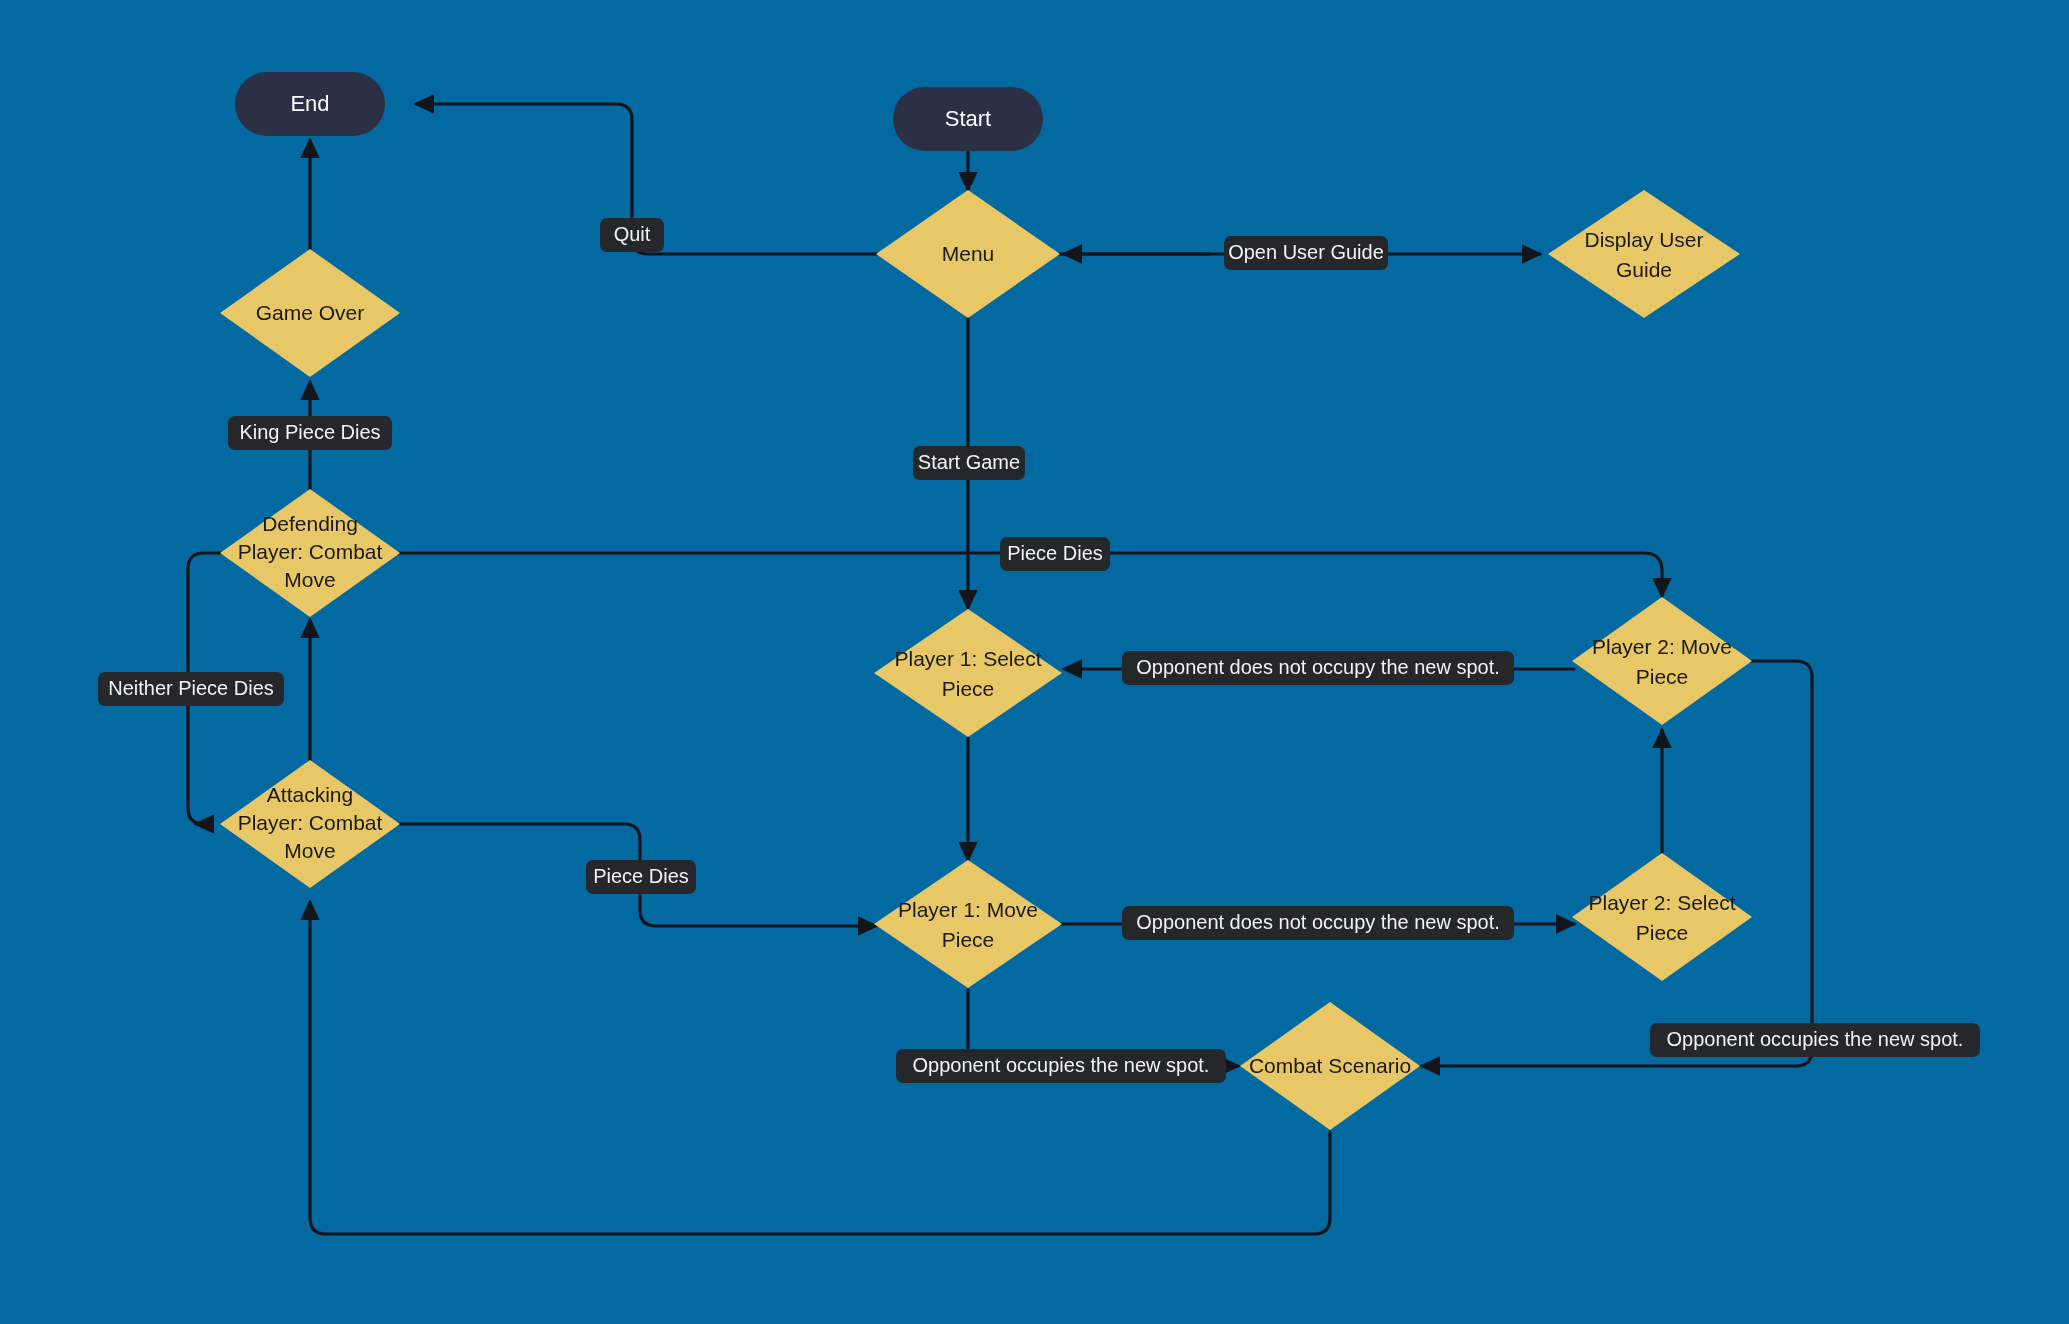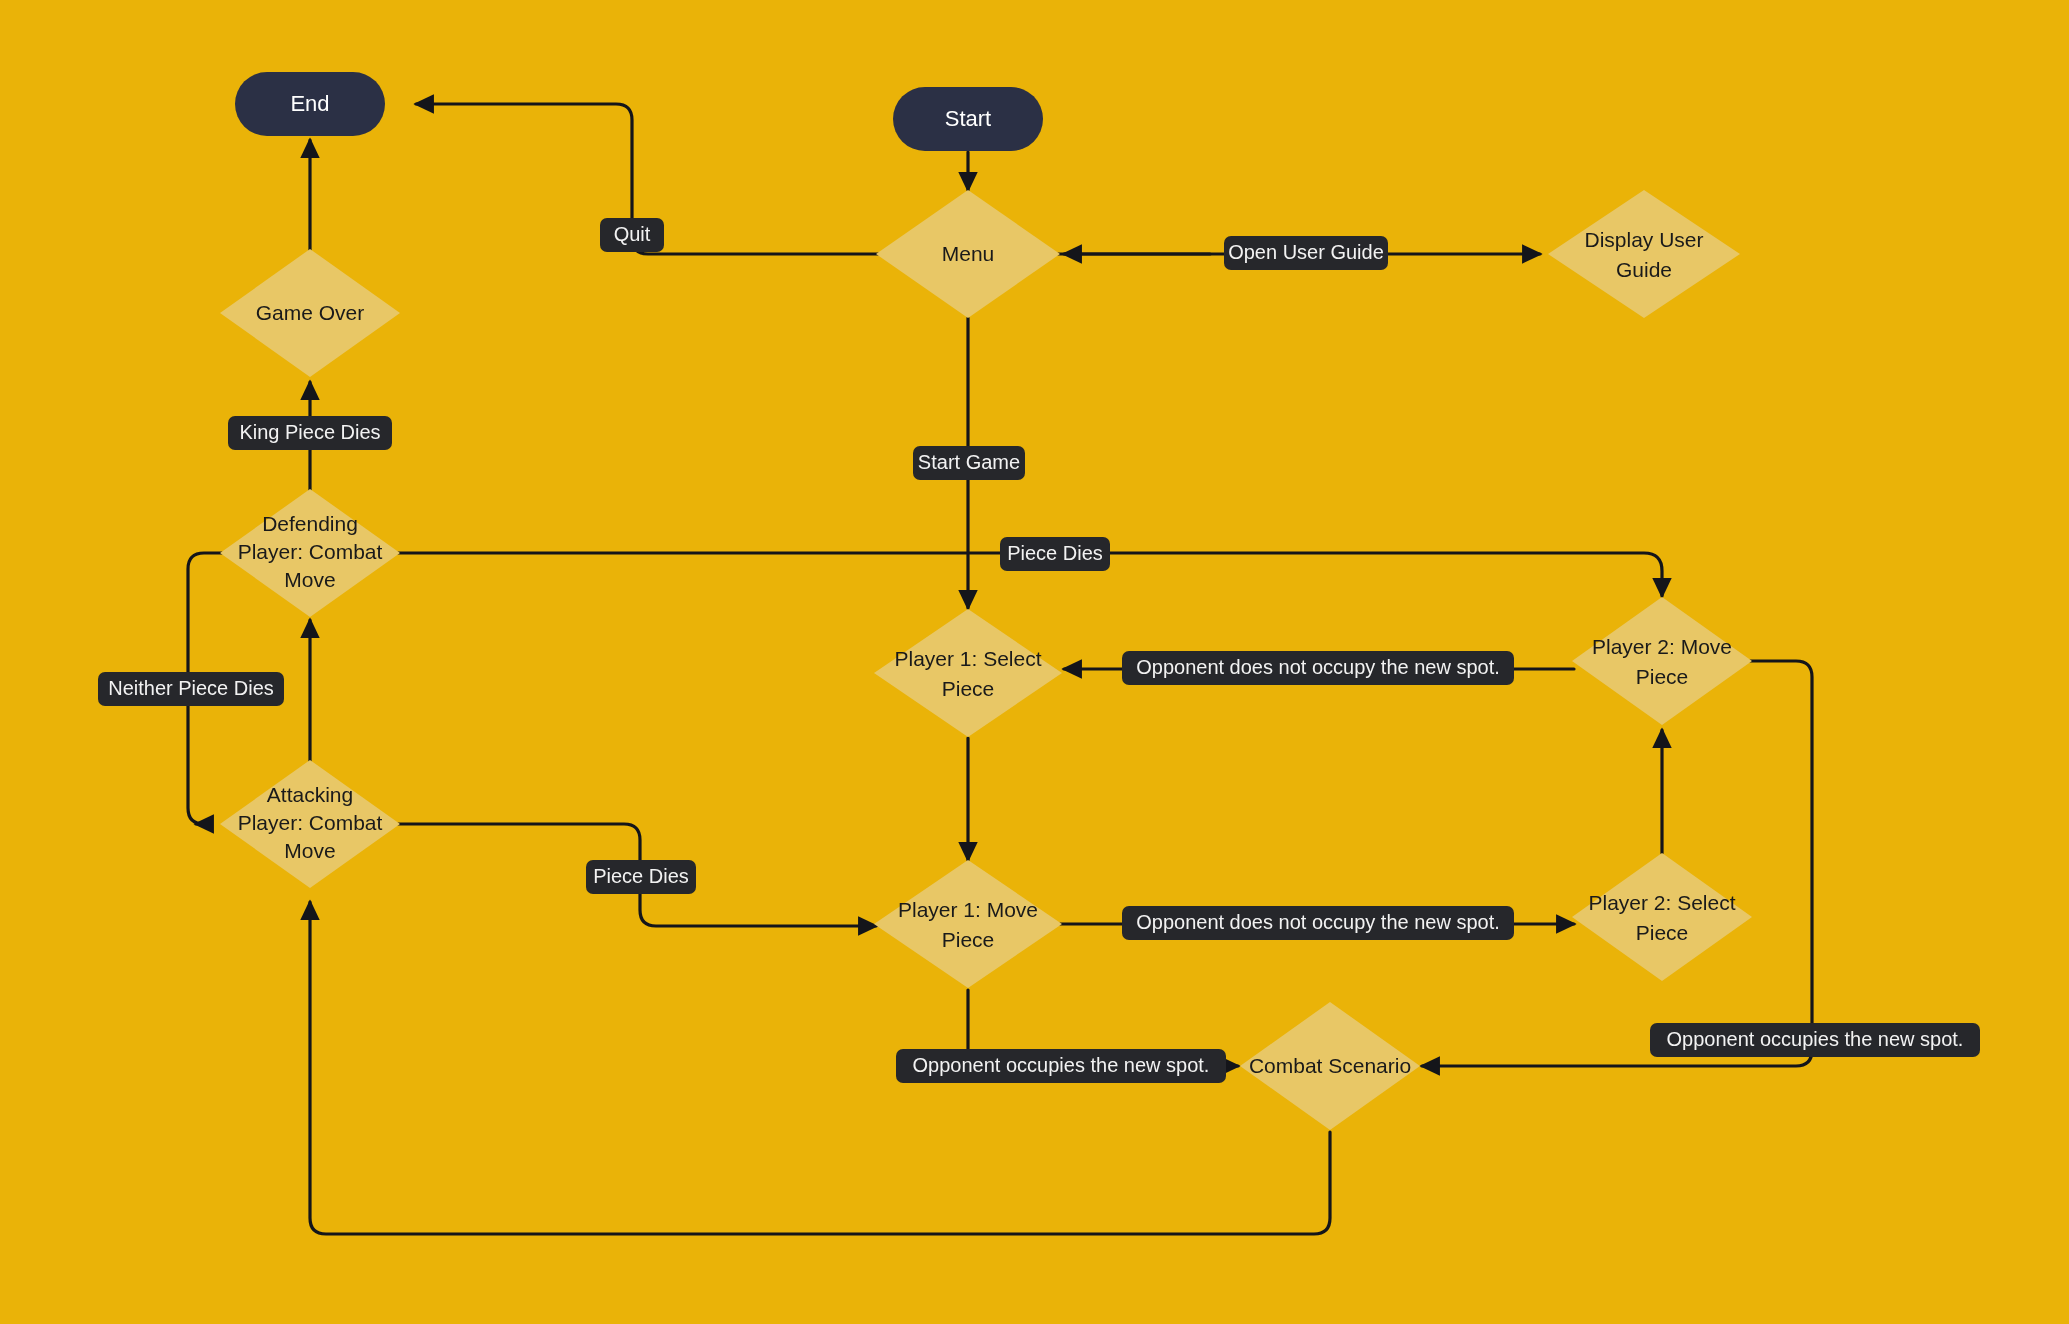--- a/index.html
+++ b/index.html
@@ -4,21 +4,21 @@
 <style>
   html, body {
     margin: 0;
     padding: 0;
     background: #f7f8fa;
   }
   #stage {
     position: relative;
     width: 2069px;
     height: 1324px;
-    background: #eab308;
+    background: #0369a1;
     font-family: "Liberation Sans", sans-serif;
     overflow: hidden;
   }
   svg.flow {
     position: absolute;
     inset: 0;
     width: 2069px;
     height: 1324px;
   }
   .edge {

